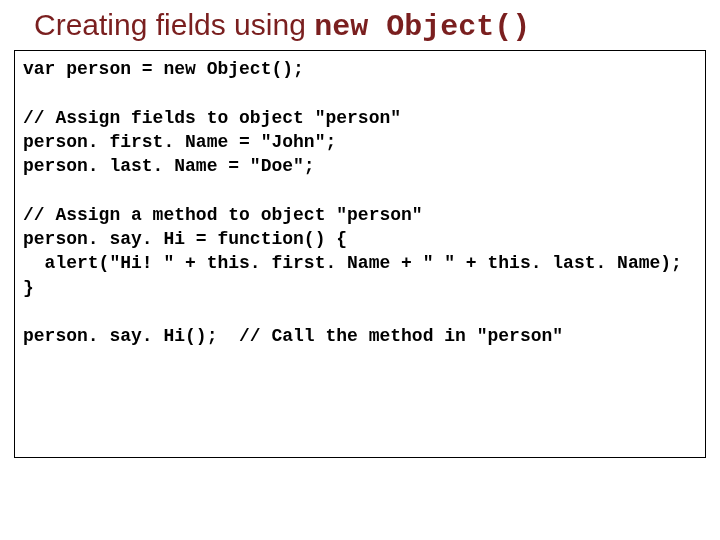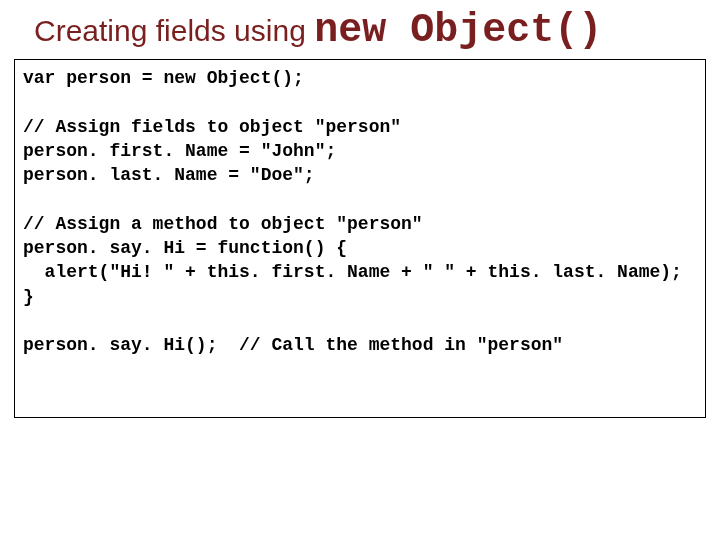--- a/index.html
+++ b/index.html
@@ -19,25 +19,25 @@
     font-size: 30px;
     color: #7a1f1f;
     font-weight: 400;
     padding-left: 20px;
     padding-bottom: 6px;
     white-space: nowrap;
   }
   .title .mono {
     font-family: "Courier New", Courier, monospace;
     font-weight: bold;
-    font-size: 40px;
+    font-size: 30px;
   }
   .codebox {
     border: 1px solid #000;
-    padding: 6px 8px 59px 8px;
+    padding: 6px 8px 108px 8px;
     font-family: "Courier New", Courier, monospace;
     font-size: 18px;
     font-weight: bold;
     color: #000;
     line-height: 1.35;
     white-space: pre;
   }
 </style>
 </head>
 <body>

